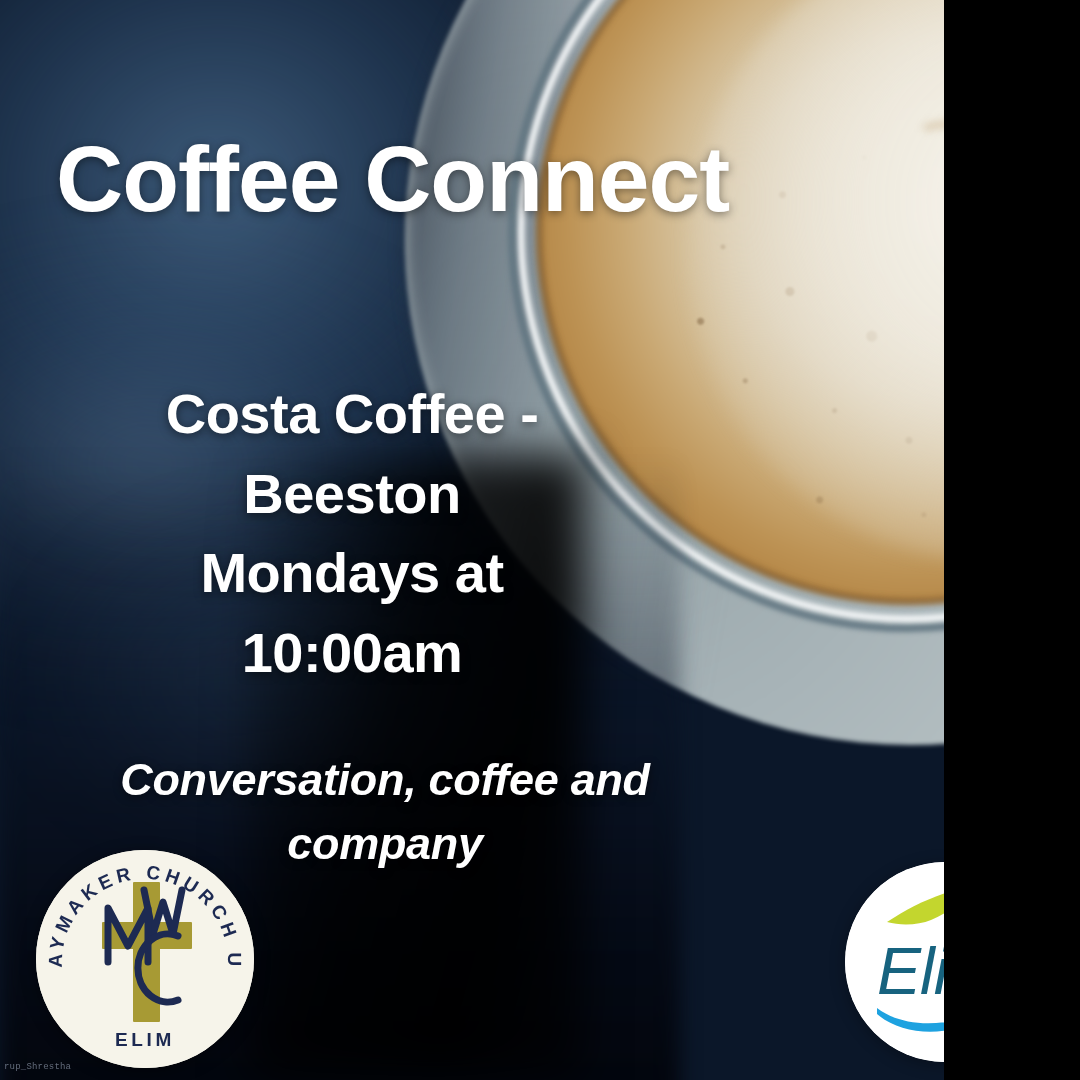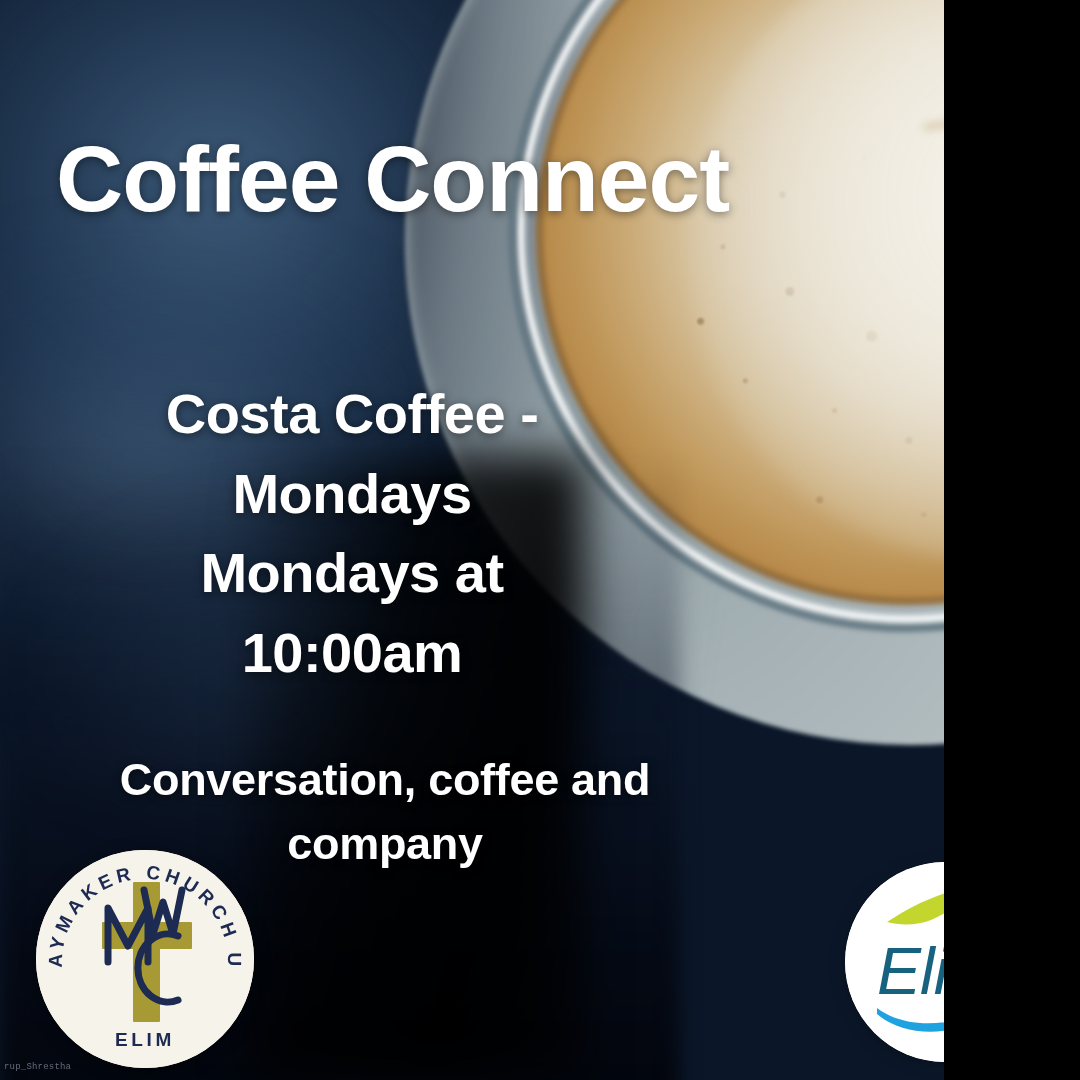--- a/index.html
+++ b/index.html
@@ -200,20 +200,21 @@
     position:absolute;
     left:52px;top:748px;
     width:666px;
     text-align:center;
     color:#ffffff;
     font-size:45px;
     font-weight:700;
     line-height:1.42;
     letter-spacing:-.3px;
     text-shadow:0 2px 9px rgba(0,0,0,.55);
+    font-style:italic;
   }
   .tagline .ln{display:block;}
 
   
   .church-logo{
     position:absolute;
     left:36px;top:850px;
     width:218px;height:218px;
     border-radius:50%;
     background:#f6f4ea;
@@ -267,21 +268,21 @@
 
   <div class="bg-shadow"></div>
   <div class="bg-shadow-band"></div>
 
   <div class="text-layer">
 
     <div class="title">Coffee Connect</div>
 
     <div class="details">
       <span class="ln">Costa Coffee -</span>
-      <span class="ln">Mondays</span>
+      <span class="ln">Beeston</span>
       <span class="ln">Mondays at</span>
       <span class="ln">10:00am</span>
     </div>
 
     <div class="tagline">
       <span class="ln">Conversation, coffee and</span>
       <span class="ln">company</span>
     </div>
   </div>
 

